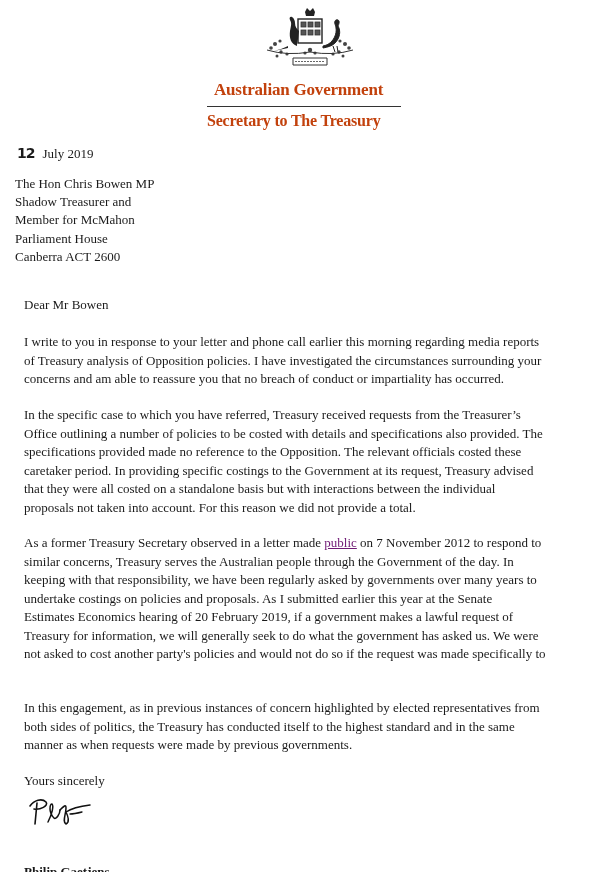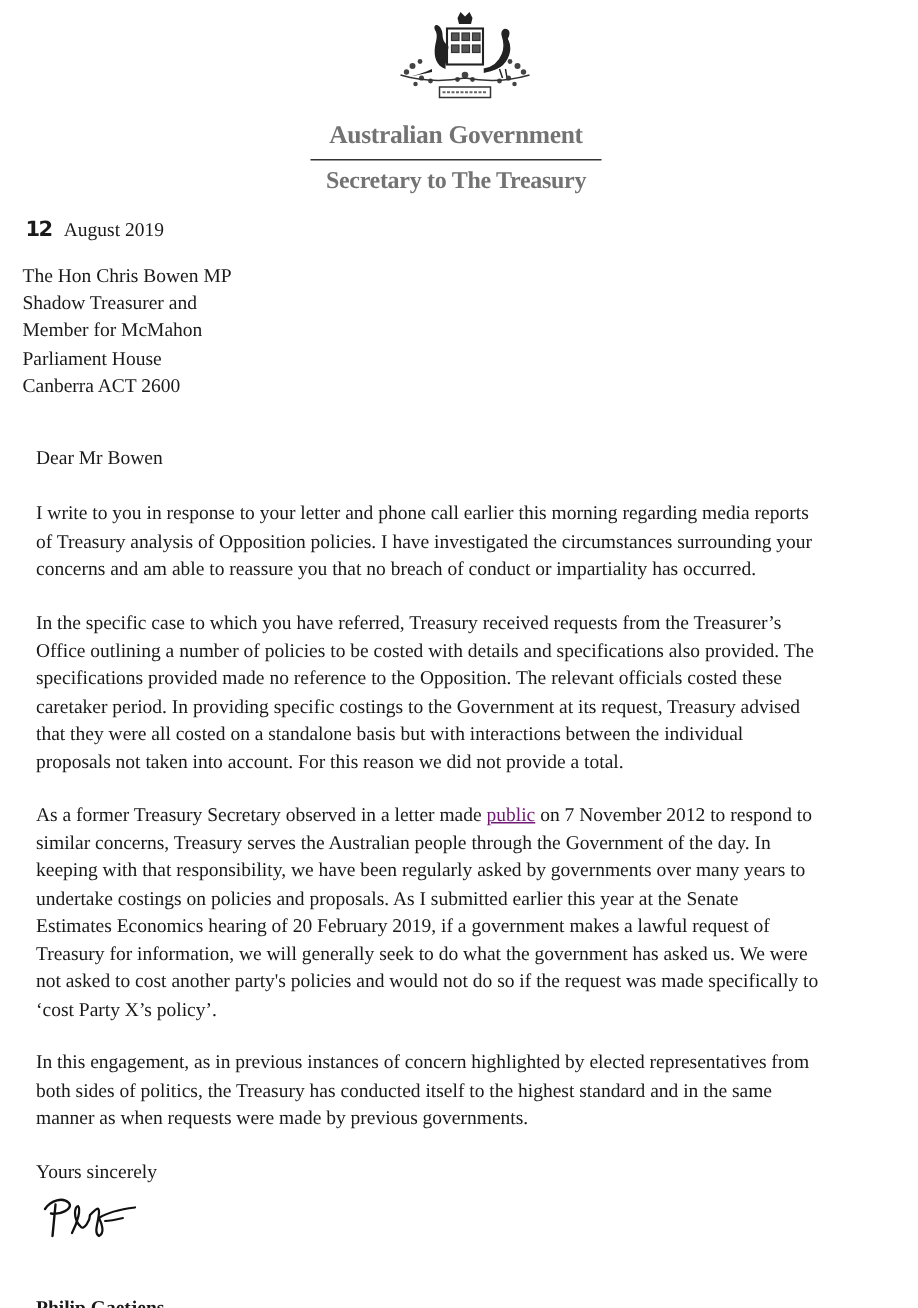--- a/index.html
+++ b/index.html
@@ -18,23 +18,22 @@
       position: absolute;
       left: 255px;
       top: 6px;
       width: 110px;
       height: 68px;
     }
     .agency {
       position: absolute;
       left: 0;
       width: 612px;
-      text-align: center;
       font-weight: bold;
-      color: #737373;
+      color: #c2410c;
     }
     .agency-gov {
       top: 80px;
       left: 214px;
       width: 180px;
       font-size: 17px;
       letter-spacing: -0.2px;
     }
     .agency-rule {
       position: absolute;
@@ -149,21 +148,21 @@
 
   <path d="M38 52 h34 v7 h-34 z" fill="#fff" stroke="#333" stroke-width="1"></path>
   <path d="M40 55.5 h30" stroke="#666" stroke-width="1.2" stroke-dasharray="2 1"></path>
 </svg>
 
 <div class="agency agency-gov">Australian Government</div>
 <div class="agency-rule"></div>
 <div class="agency agency-sec">Secretary to The Treasury</div>
 
 <div class="date-row">
-  <span class="date-day">12</span><span>August 2019</span>
+  <span class="date-day">12</span><span>July 2019</span>
 </div>
 
 <div class="address">
   <div>The Hon Chris Bowen MP</div>
   <div>Shadow Treasurer and</div>
   <div>Member for McMahon</div>
   <div>Parliament House</div>
   <div>Canberra ACT 2600</div>
 </div>
 
@@ -185,21 +184,20 @@
 </div>
 
 <div class="text p3">
   <p><span>As a former Treasury Secretary observed in a letter made </span><a class="link">public</a><span> on 7 November 2012 to respond to</span></p>
   <p>similar concerns, Treasury serves the Australian people through the Government of the day. In</p>
   <p>keeping with that responsibility, we have been regularly asked by governments over many years to</p>
   <p>undertake costings on policies and proposals. As I submitted earlier this year at the Senate</p>
   <p>Estimates Economics hearing of 20 February 2019, if a government makes a lawful request of</p>
   <p>Treasury for information, we will generally seek to do what the government has asked us. We were</p>
   <p>not asked to cost another party's policies and would not do so if the request was made specifically to</p>
-  <p>‘cost Party X’s policy’.</p>
 </div>
 
 <div class="text p4">
   <p>In this engagement, as in previous instances of concern highlighted by elected representatives from</p>
   <p>both sides of politics, the Treasury has conducted itself to the highest standard and in the same</p>
   <p>manner as when requests were made by previous governments.</p>
 </div>
 
 <div class="text closing">Yours sincerely</div>
 

